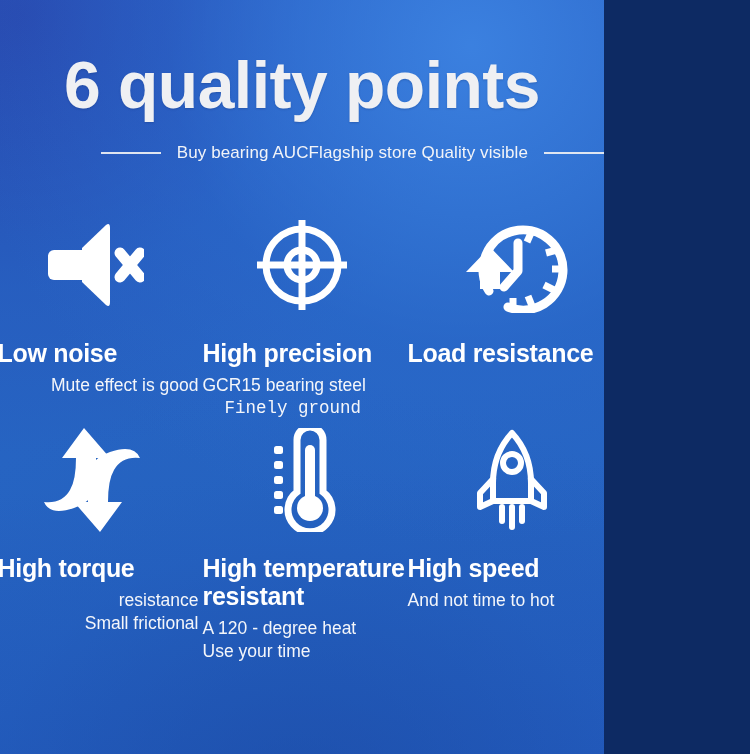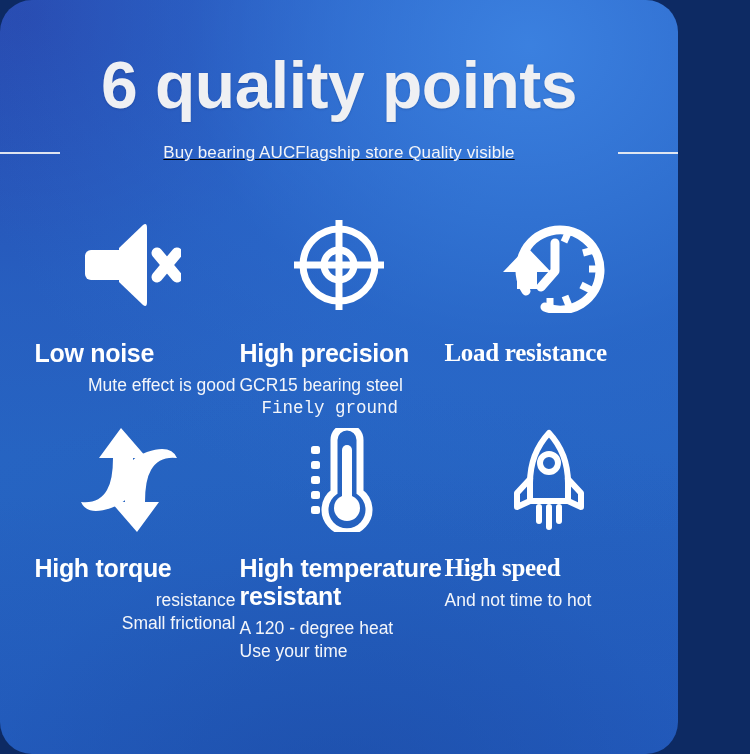--- a/index.html
+++ b/index.html
@@ -6,29 +6,28 @@
     margin: 0;
     padding: 0;
     background: #0d2a63;
   }
   body {
     font-family: "Liberation Sans", sans-serif;
   }
 
   #poster {
     position: relative;
-    width: 678px;
+    width: 604px;
     height: 754px;
     overflow: hidden;
     background:
       radial-gradient(120% 95% at 78% 6%, rgba(60,130,225,0.95) 0%, rgba(45,110,210,0.35) 42%, rgba(40,100,200,0) 70%),
       radial-gradient(95% 75% at 4% 2%, rgba(40,68,170,0.80) 0%, rgba(38,82,185,0.30) 48%, rgba(37,99,192,0) 78%),
       radial-gradient(120% 80% at 50% 108%, rgba(26,72,160,0.55) 0%, rgba(32,88,180,0.18) 45%, rgba(37,99,192,0) 72%),
       linear-gradient(176deg, #2a60c4 0%, #2763c2 30%, #2664c2 62%, #2259bb 100%);
-    border-radius: 32px;
   }
 
   
   .header {
     position: absolute;
     top: 0; left: 0; right: 0;
     text-align: center;
   }
   .title {
     margin: 0;
@@ -38,23 +37,22 @@
     font-weight: bold;
     letter-spacing: -0.5px;
     color: #eff0f3;
     font-family: "Liberation Sans", sans-serif;
     text-shadow: 0 1px 2px rgba(10,40,100,0.25);
   }
   .subtitle-row {
     margin-top: 25px;
     display: flex;
     align-items: center;
-    justify-content: space-between;
+    justify-content: flex-end;
     gap: 16px;
-    text-decoration: underline;
   }
   .rule {
     display: block;
     width: 60px;
     height: 2px;
     background: #e9ecf2;
     opacity: 0.95;
   }
   .subtitle {
     font-size: 17px;
@@ -103,21 +101,21 @@
     color: #f4f6fa;
     line-height: 1.32;
   }
   .c-sub span { display: block; }
 
   
   .cell.col1 .c-head { padding-left: 12px; }
   .cell.col1 .c-sub  { padding-left: 12px; text-align: right; }
   .cell.col2 .c-head { padding-left: 4px; }
   .cell.col2 .c-sub  { padding-left: 4px; }
-  .cell.col3 .c-head { padding-left: 2px; font-family: Liberation Serif, serif; }
+  .cell.col3 .c-head { padding-left: 2px; }
   .cell.col3 .c-sub  { padding-left: 2px; }
 
   .indent  { padding-left: 22px; font-family: Liberation Mono, monospace; }
 
   .cell.col3 .c-sub.center-sub { text-align: left; }
   .cell.col3 .c-sub .ind3 { padding-left: 36px; display:block; }
 </style>
 </head>
 <body>
 

